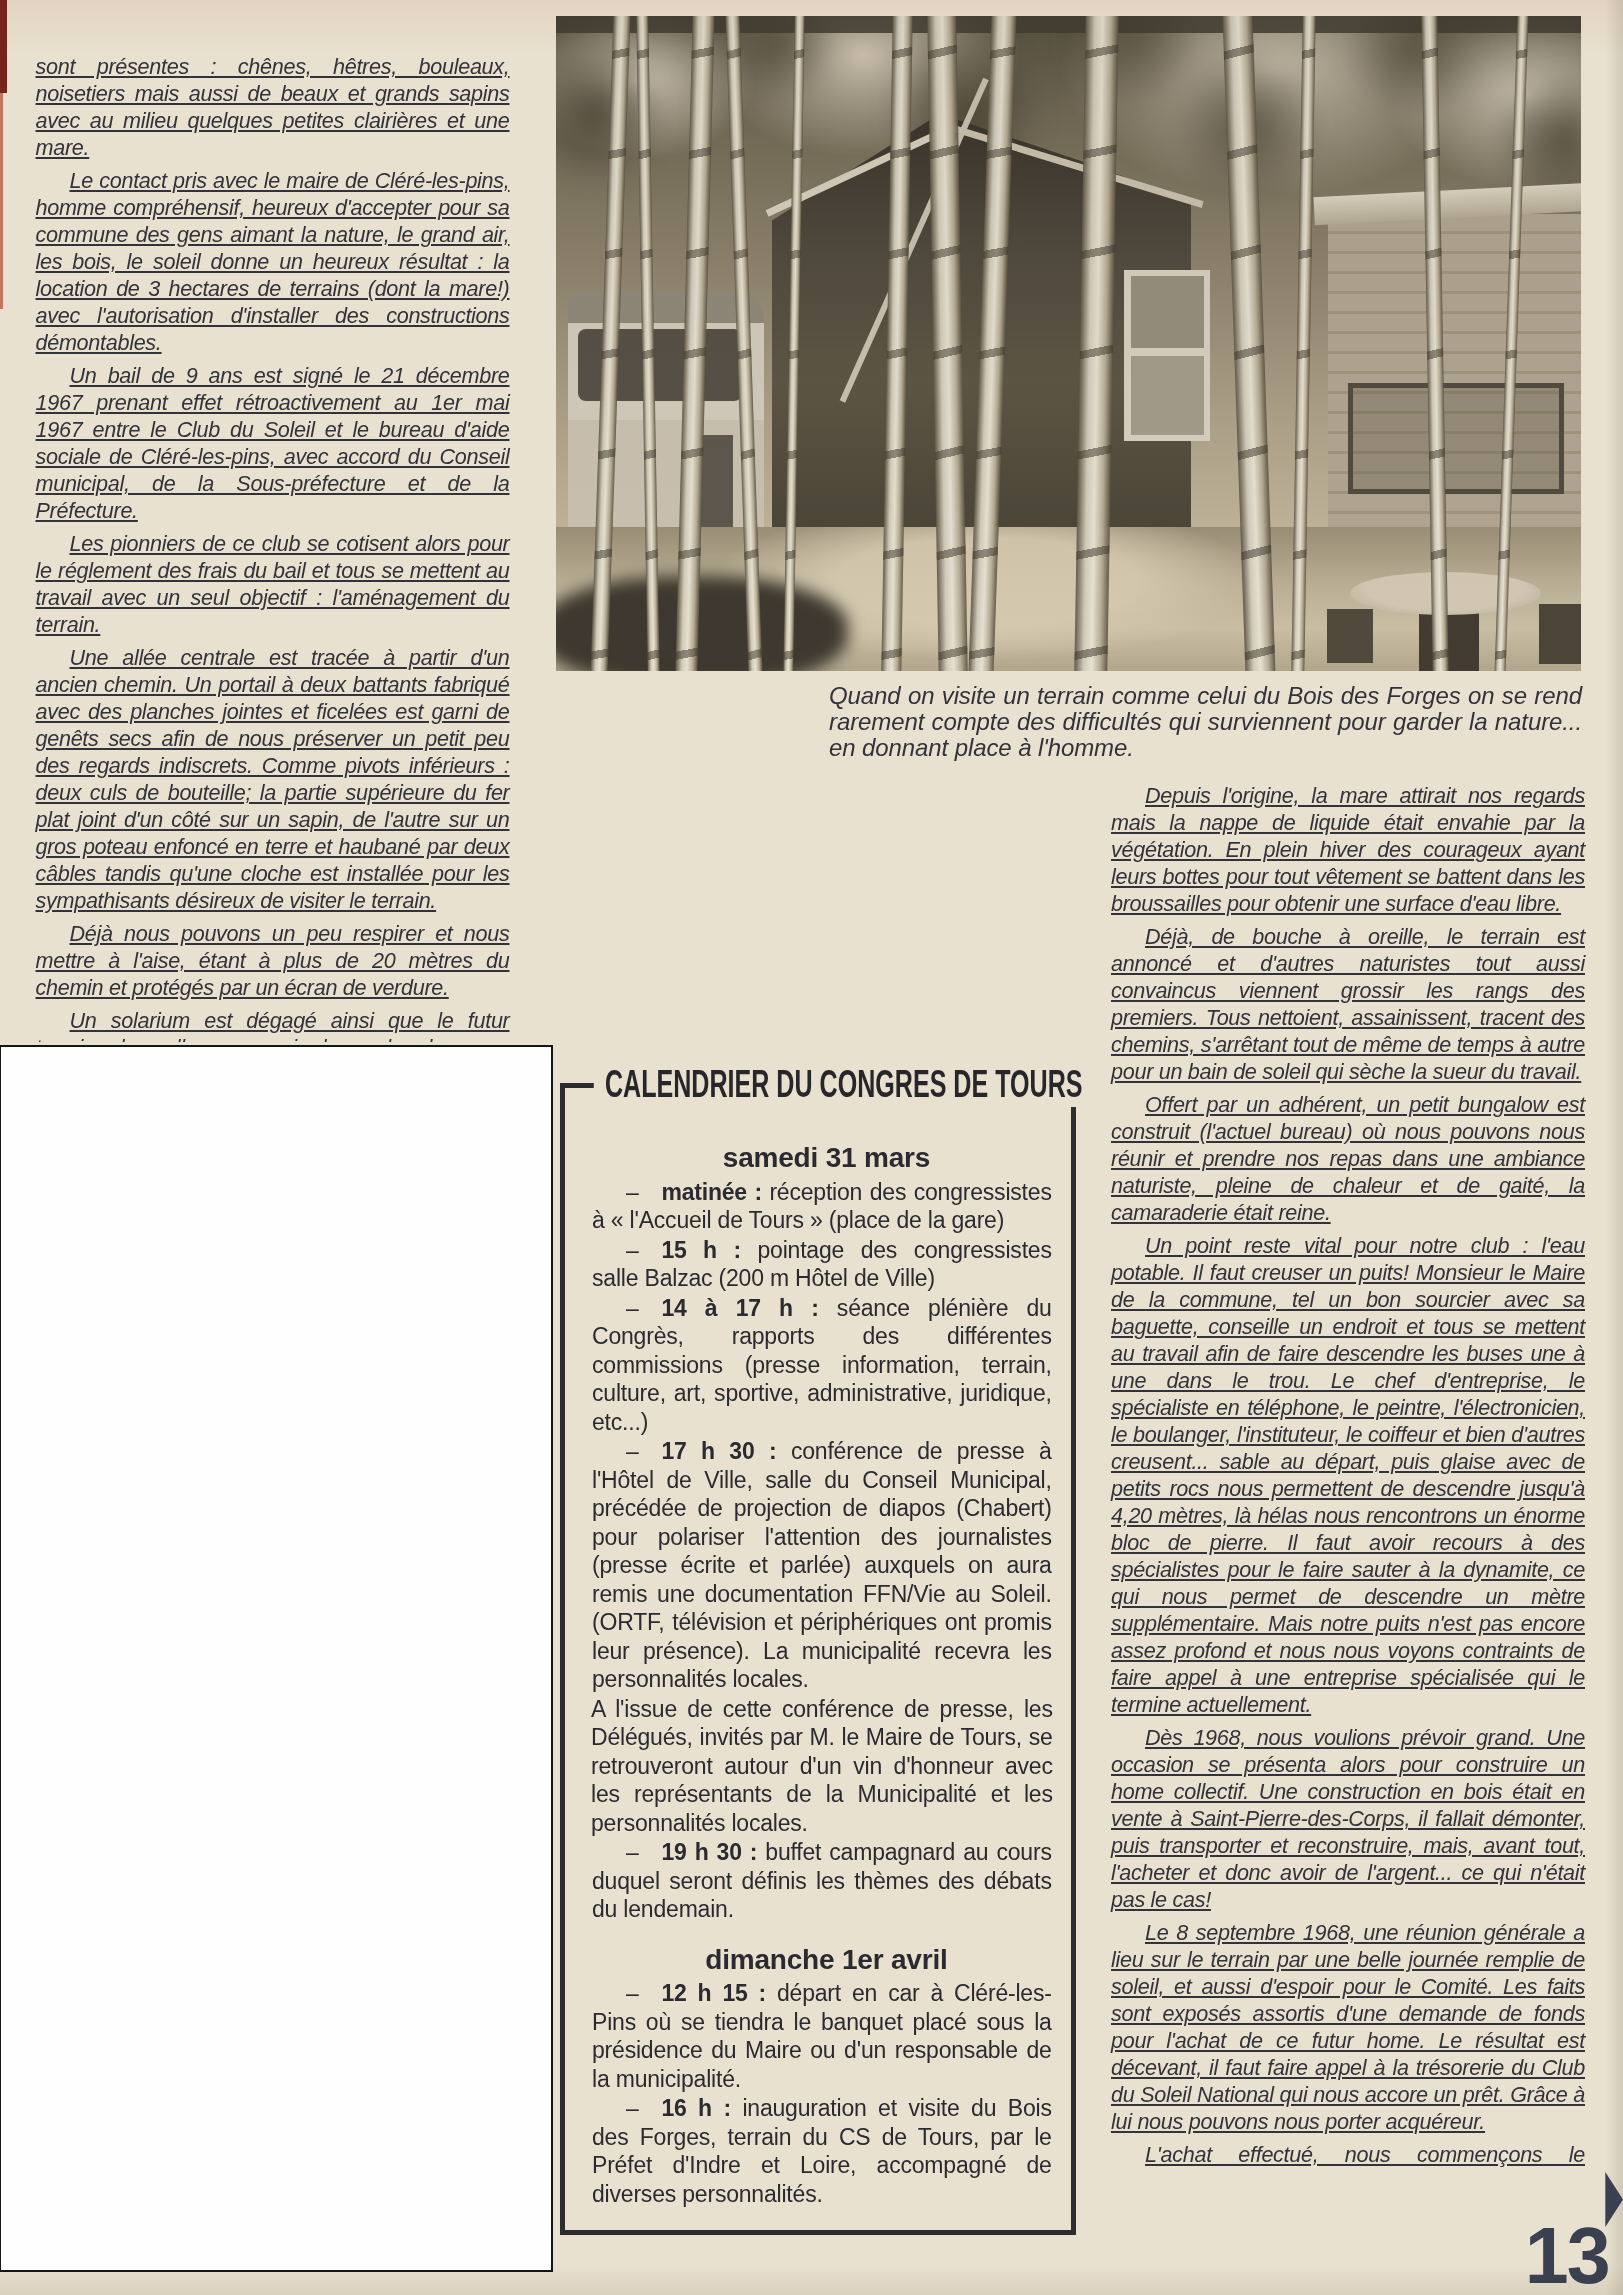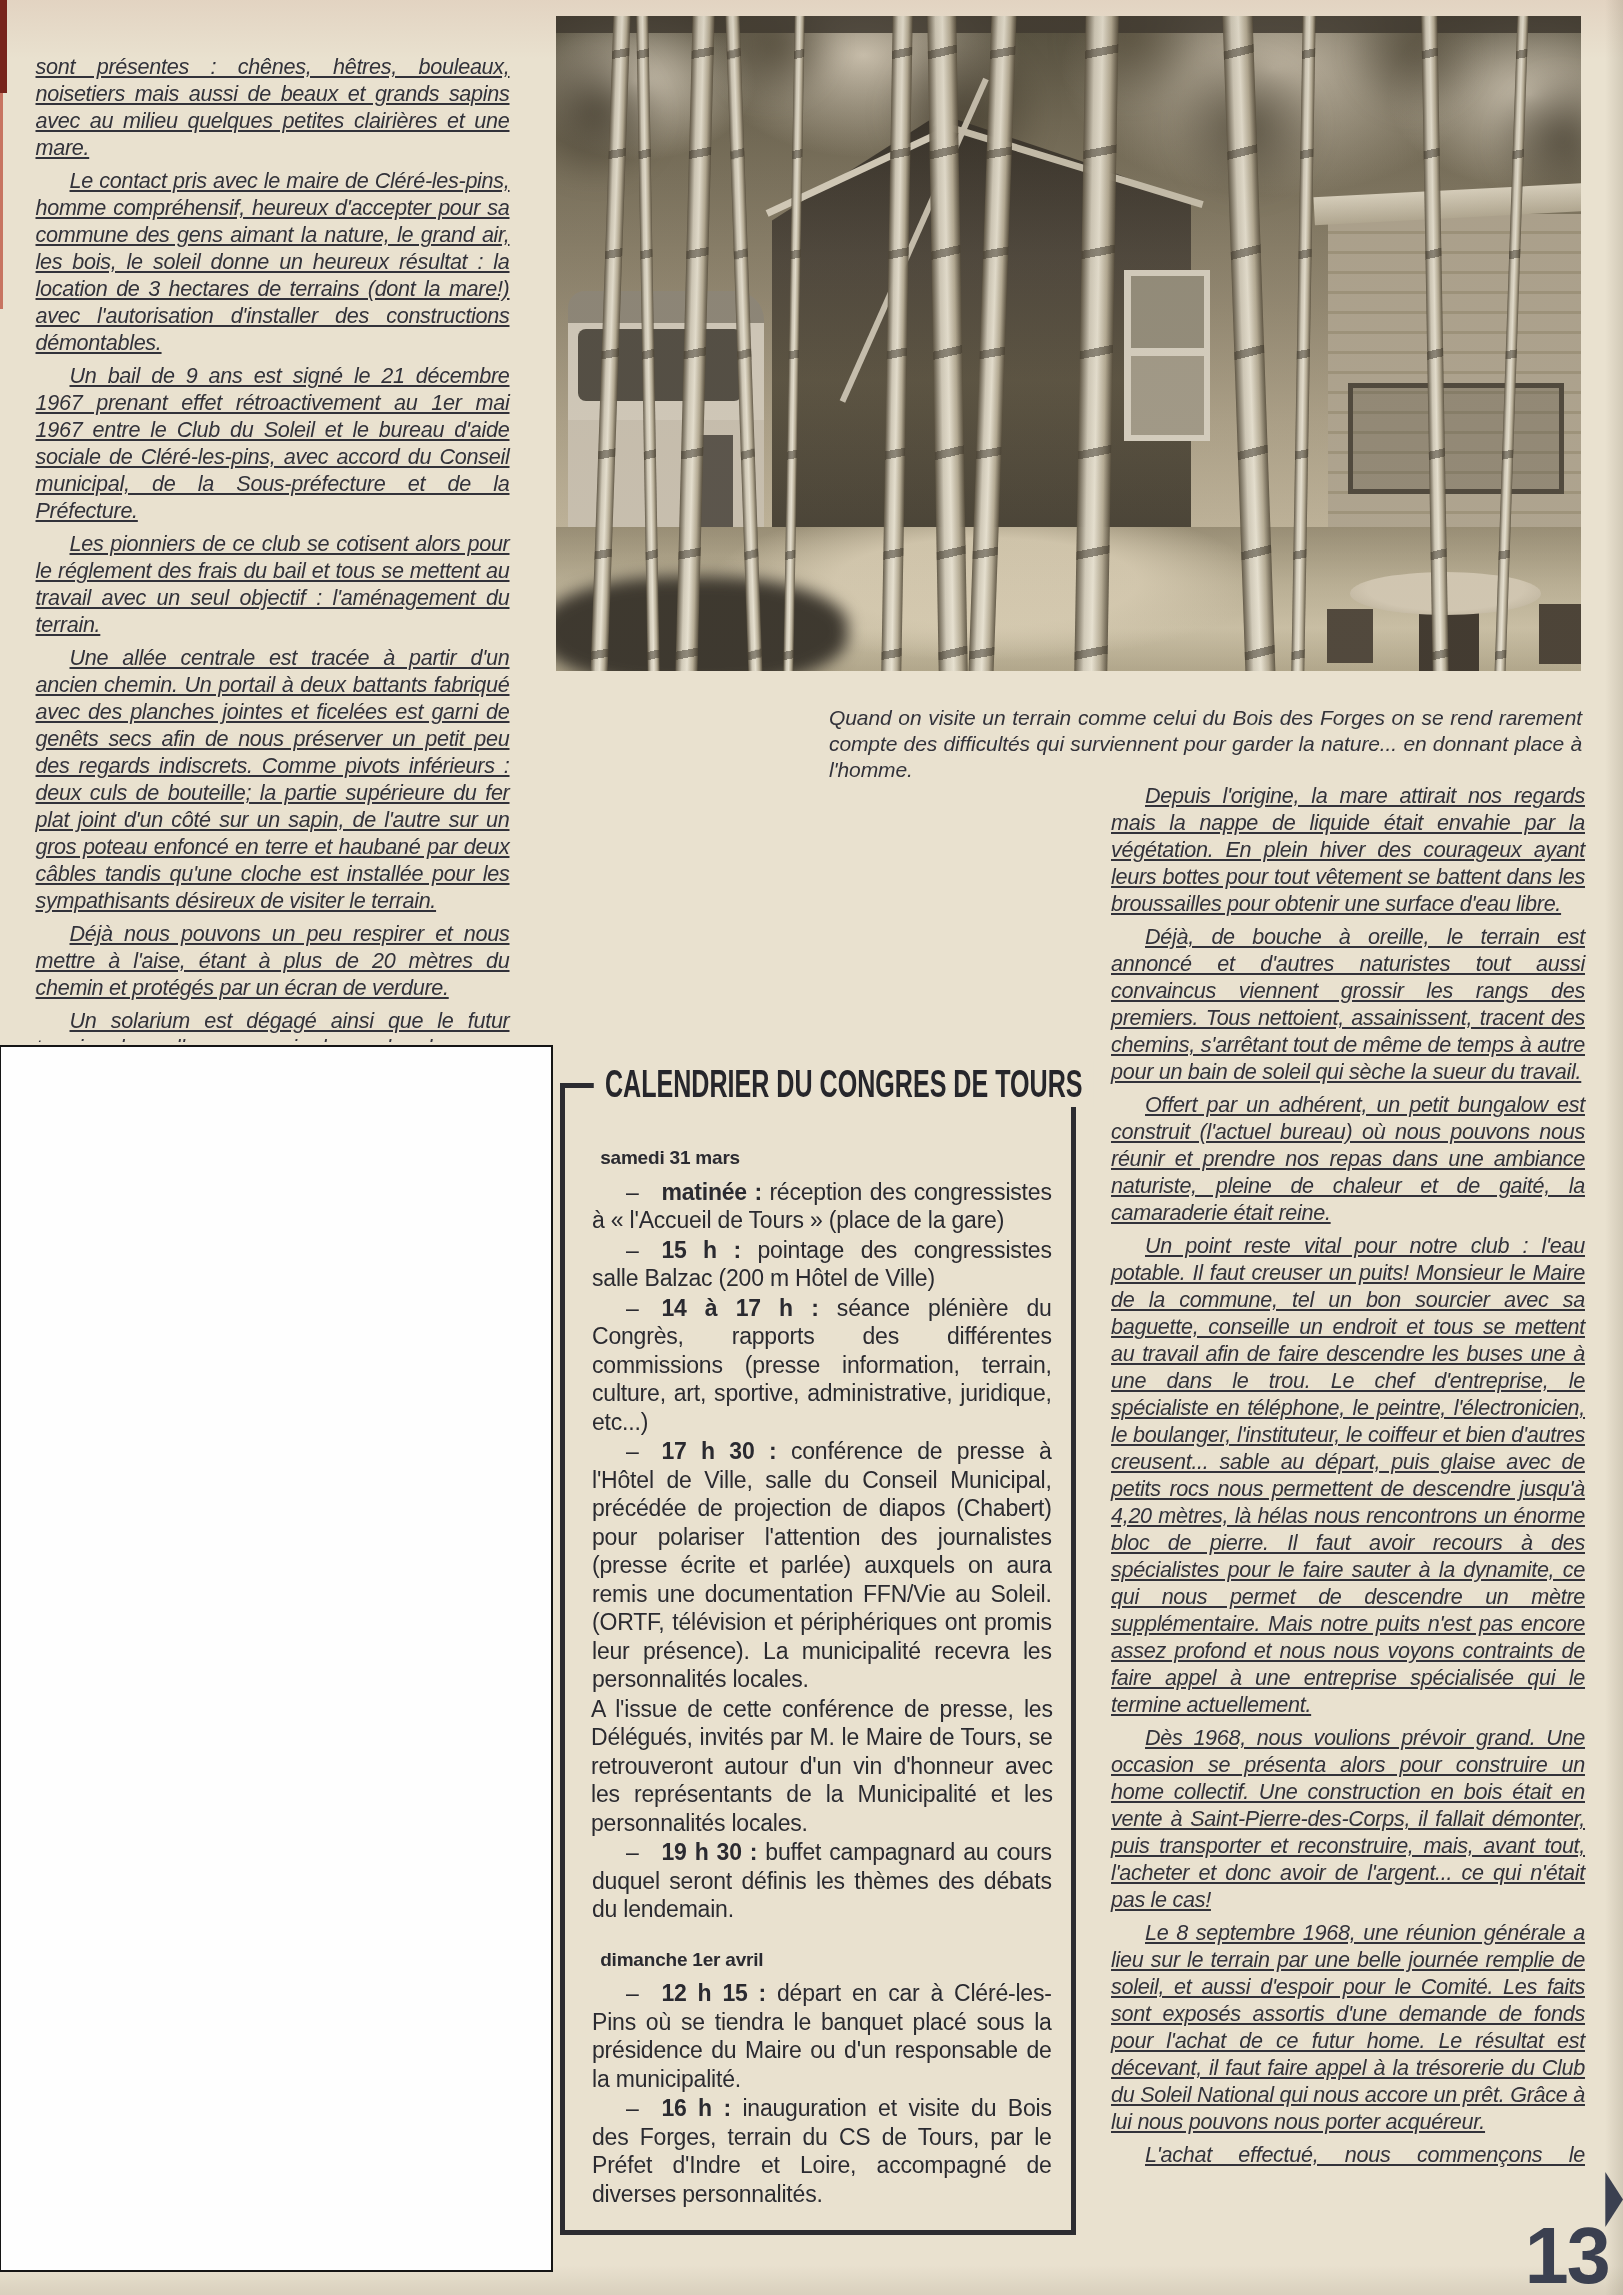--- a/index.html
+++ b/index.html
@@ -86,33 +86,33 @@
   #branch{left:427px;top:63px;width:5.9px;height:353px;background:#cfc8b8;transform:rotate(24deg);transform-origin:top center;}
   .trunk{position:absolute;top:-7.9px;height:674px;
     background:
       repeating-linear-gradient(168deg, rgba(0,0,0,0) 0 42px, rgba(47,42,33,.5) 42px 50px, rgba(0,0,0,0) 50px 98px),
       linear-gradient(90deg, rgba(90,82,66,.95) 0%, #d8d2c2 28%, #f0ebdc 52%, #b9b09a 78%, rgba(84,76,60,.9) 100%);}
   #photo::after{content:'';position:absolute;inset:0;
     background:linear-gradient(180deg,rgba(112,96,72,.16),rgba(150,135,105,.10));pointer-events:none;}
   #photo-topband{left:0;top:0;width:100%;height:17px;background:#37332b;opacity:.85;}
 
   
-  #caption{position:absolute;left:829px;top:705px;width:753px;z-index:1;
-    font-style:italic;font-size:21px;line-height:26px;text-align:justify;letter-spacing:-0.1px;}
+  #caption{position:absolute;left:829px;top:683px;width:753px;z-index:1;
+    font-style:italic;font-size:24px;line-height:26px;text-align:justify;letter-spacing:-0.1px;}
 
   
   #calendar{position:absolute;left:560px;top:1083px;width:516px;height:1152px;z-index:2;
     border:5.9px solid #2c2c31;box-sizing:border-box;}
   #cal-title-wrap{position:absolute;top:-27.5px;left:50%;width:681px;margin-left:-340px;
     text-align:center;transform:scaleX(.66);transform-origin:center top;}
   .squish{display:inline-block;background:#e9e1cf;padding:0 17px;
     font-weight:bold;font-size:38px;line-height:46px;letter-spacing:0;color:#26262b;white-space:nowrap;}
   #cal-days{padding:56px 18.3px 0 26px;font-size:23px;line-height:28.5px;color:#2a2a30;
     text-align:justify;letter-spacing:-0.2px;}
-  .day-head{font-weight:bold;font-size:19px;margin:22px 0 5.2px 9.2px;text-align:left;}
+  .day-head{font-weight:bold;font-size:28px;margin:22px 0 5.2px 9.2px;text-align:center;}
   #cal-days .day-head:first-child{margin-top:0;}
   .cal-item{margin:1px;text-indent:34px;}
   .cal-plain{margin:0;text-indent:0;}
   .cal-time{font-weight:bold;}
 
   
   #blank{position:absolute;left:0;top:1045px;width:553px;height:1227px;background:#fefefe;
     border:2px solid #151515;border-left-width:1.3px;box-sizing:border-box;z-index:5;}
 
   

